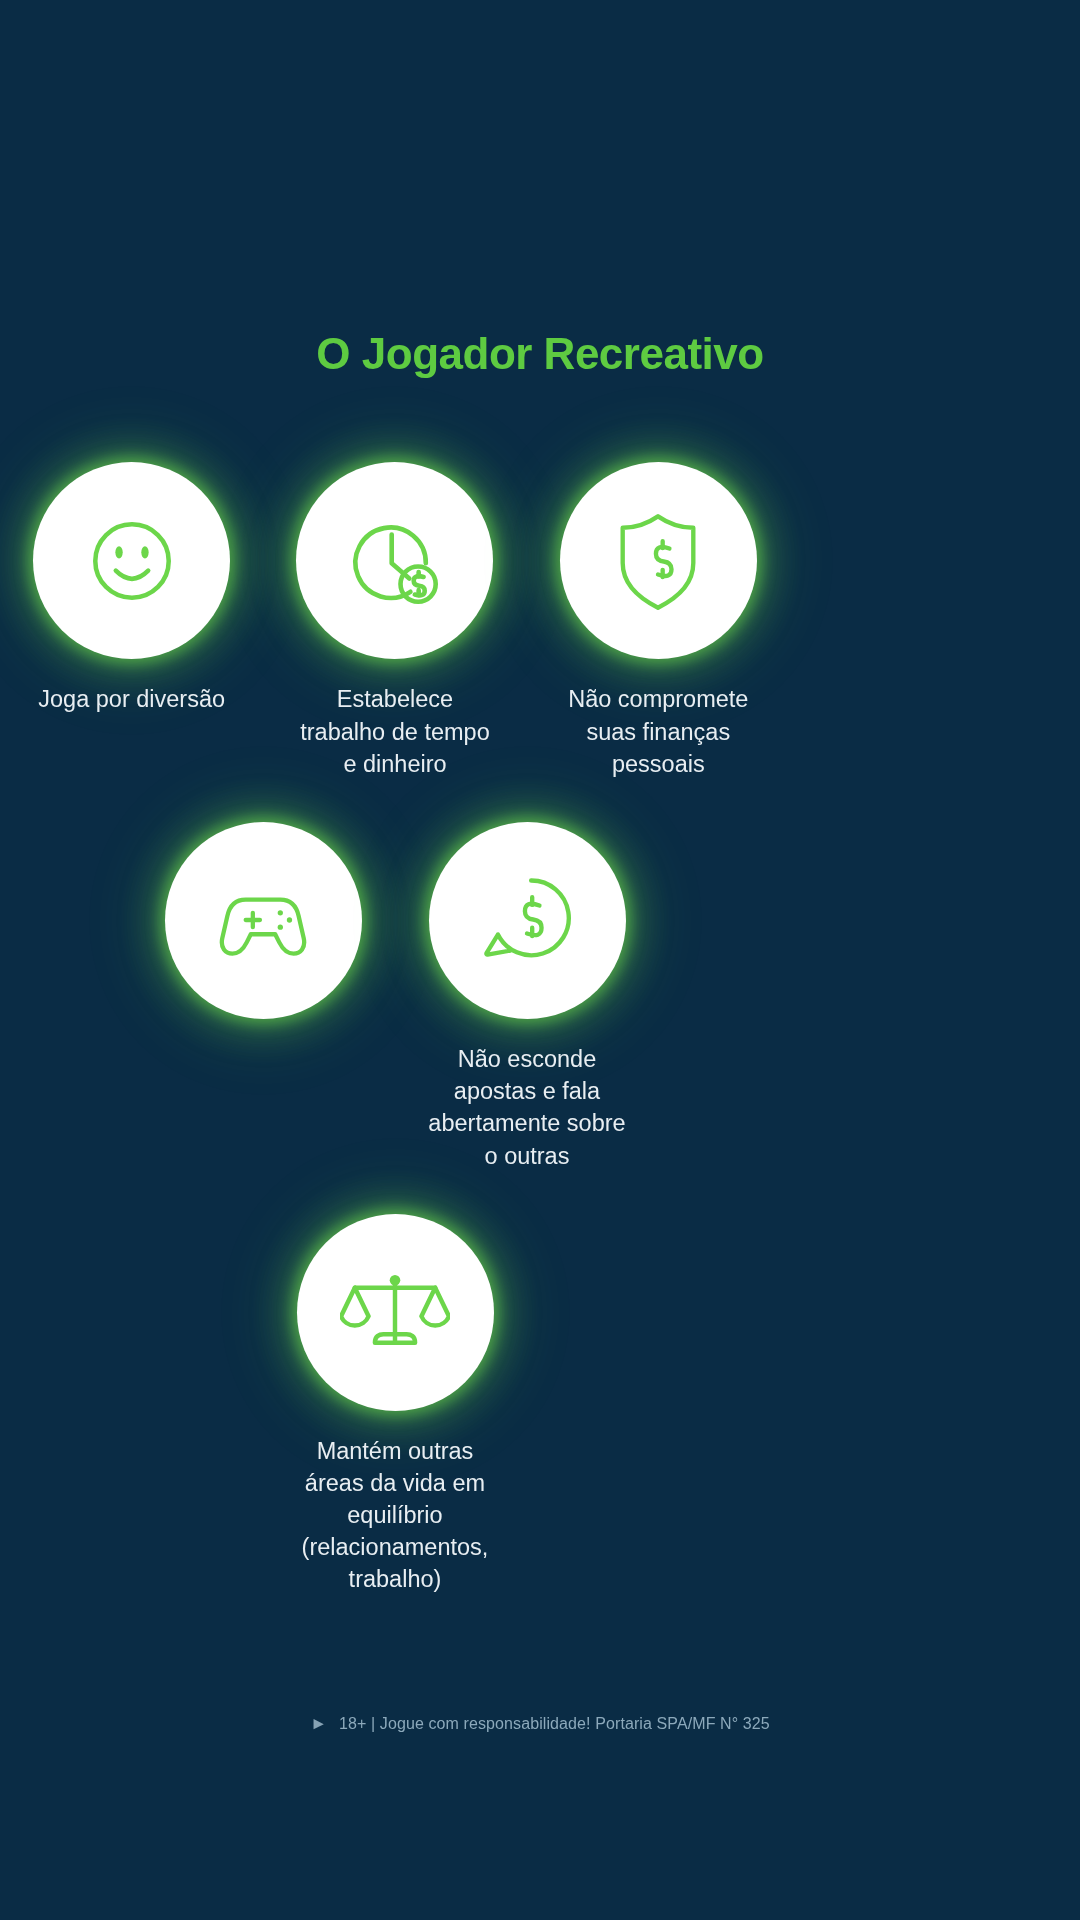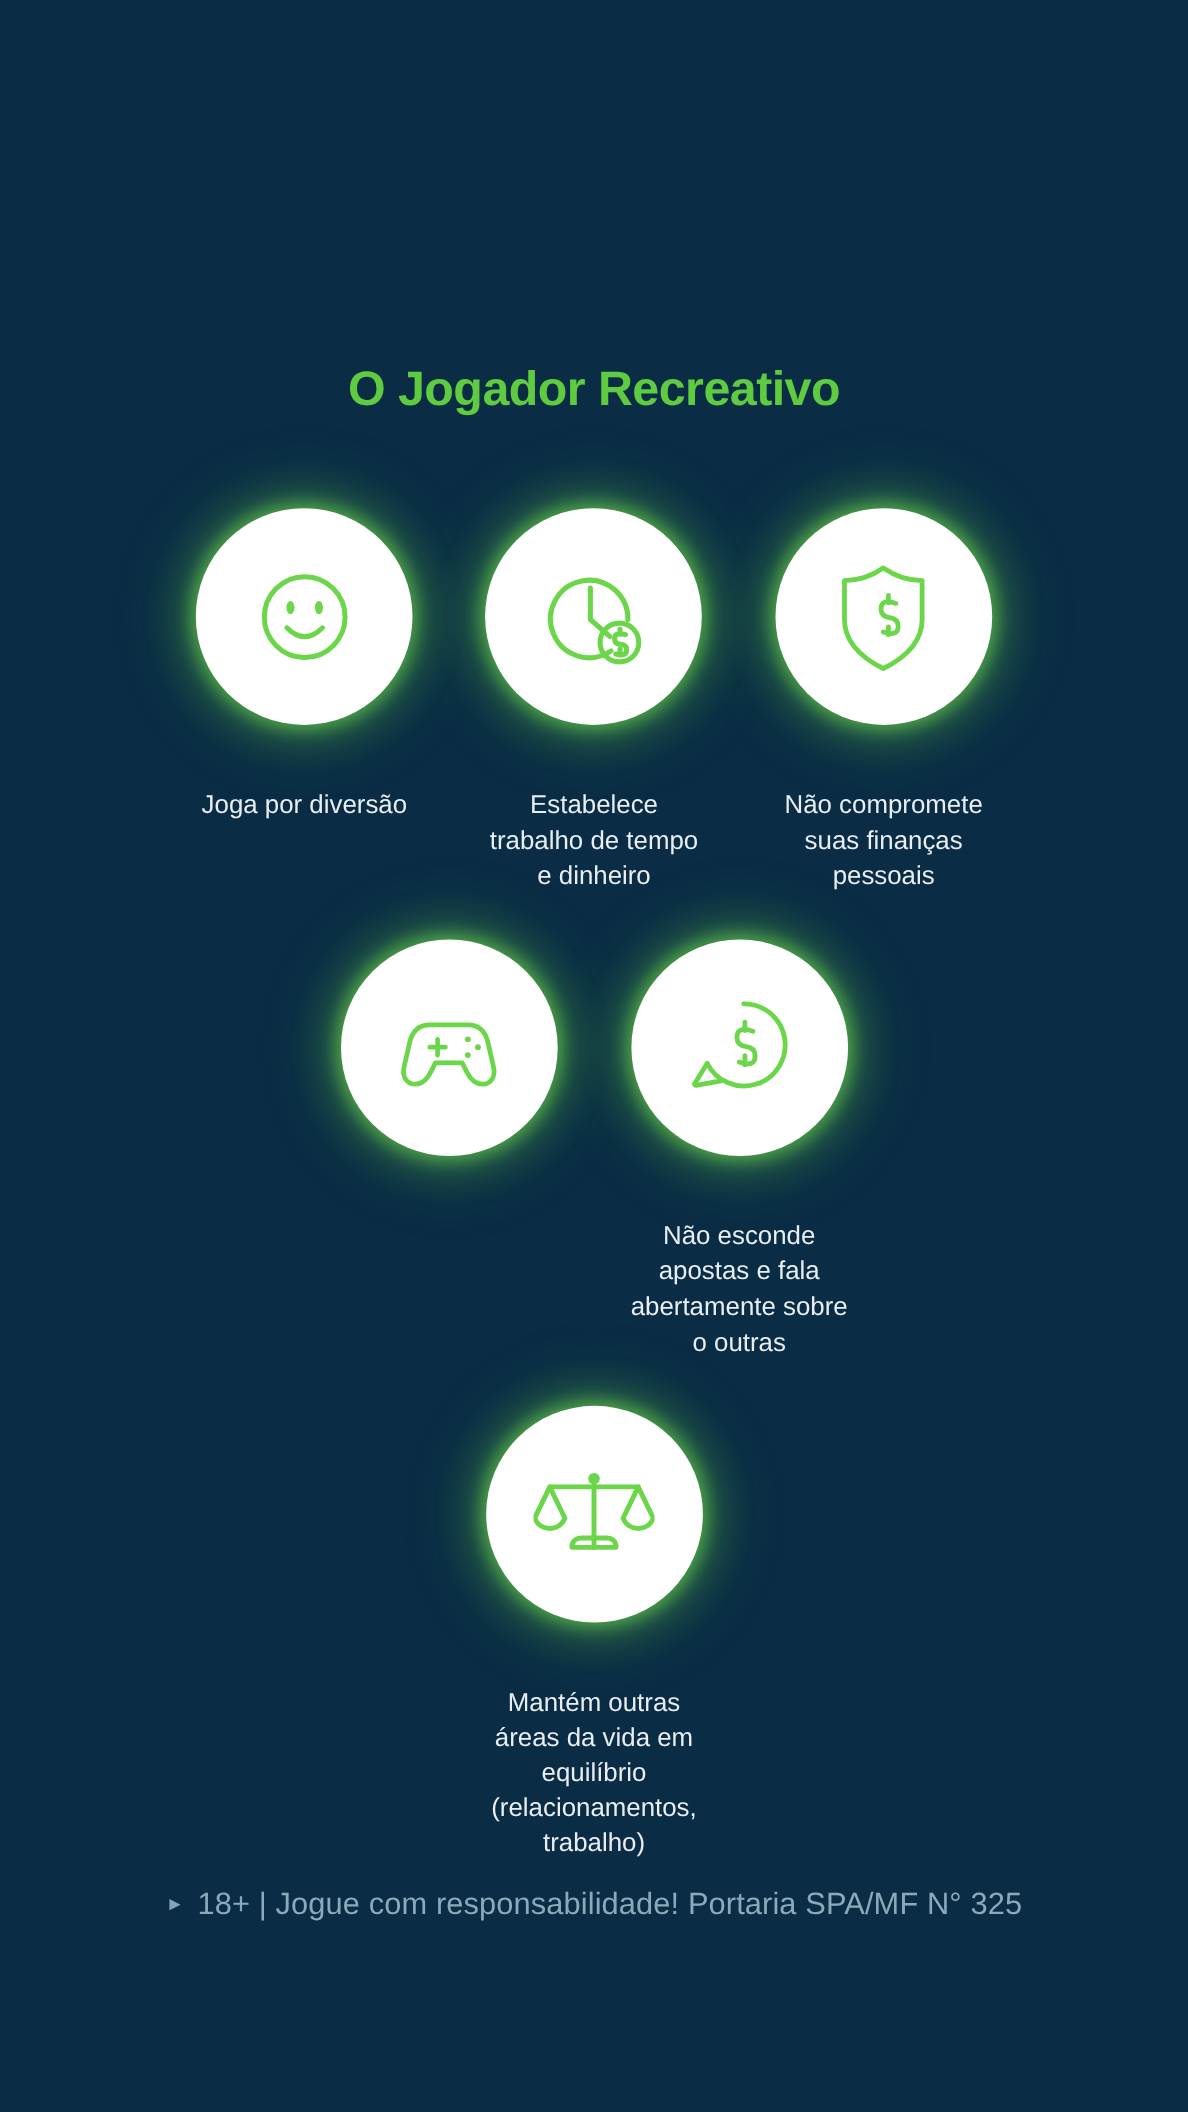--- a/index.html
+++ b/index.html
@@ -15,21 +15,20 @@
     font-family:"Liberation Sans", sans-serif;
     position:relative;
     overflow:hidden;
   }
 
   #infographic {
     position:absolute;
     inset:0;
     display:flex;
     flex-direction:column;
-    align-items:center;
   }
 
   
   .page-title {
     margin-top:330px;
     font-size:44px;
     font-weight:bold;
     letter-spacing:-0.5px;
     color:#5ecb41;
     text-align:center;
@@ -52,21 +51,20 @@
     width:100%;
   }
 
   .card-row.row-1 { gap:0; }
 
   .card {
     width:264px;
     display:flex;
     flex-direction:column;
     align-items:center;
-    gap:32px;
   }
 
   .icon-circle {
     width:197px;
     height:197px;
     border-radius:50%;
     background:#ffffff;
     display:flex;
     align-items:center;
     justify-content:center;
@@ -107,21 +105,21 @@
 
   .footer-arrow {
     color:#86a2b4;
     font-size:17px;
     line-height:1;
     transform:translateY(-1px);
   }
 
   .footer-text {
     color:#8ca9bb;
-    font-size:28px;
+    font-size:16px;
     letter-spacing:0.1px;
   }
 </style>
 </head>
 <body>
 
 <div id="infographic">
 
   <h1 class="page-title">O Jogador Recreativo</h1>
 

